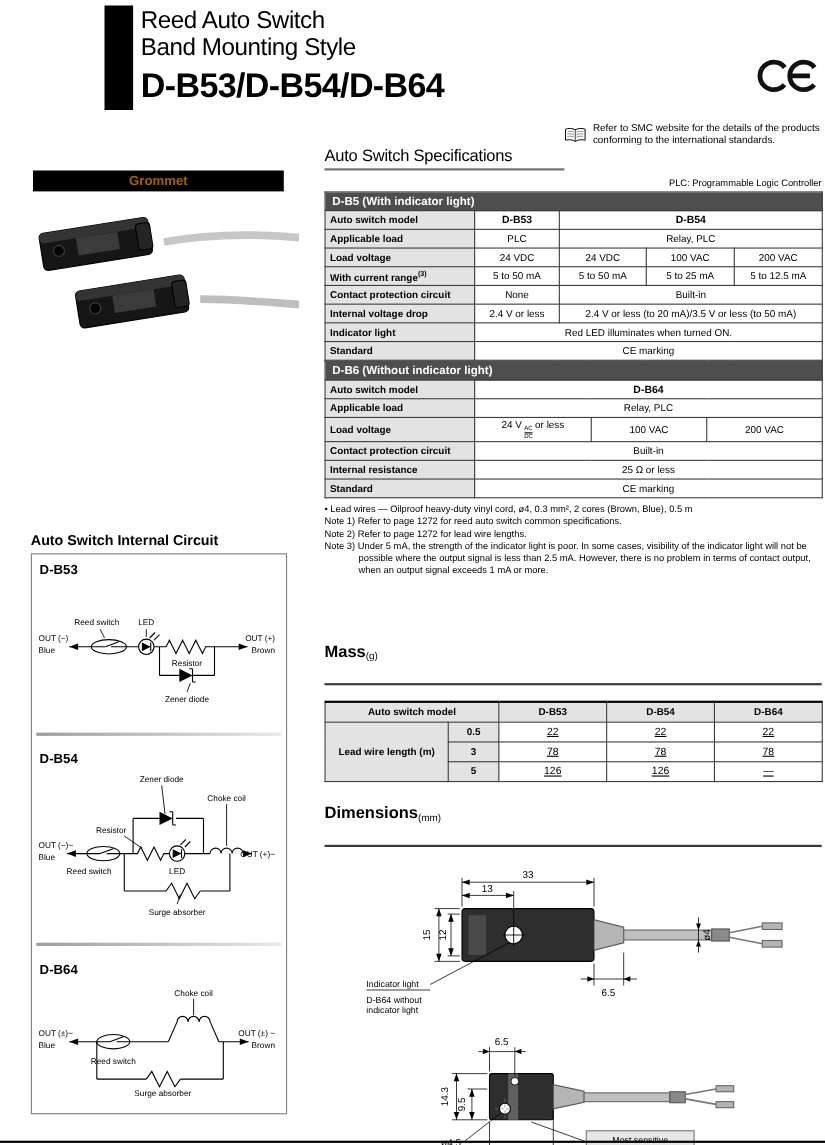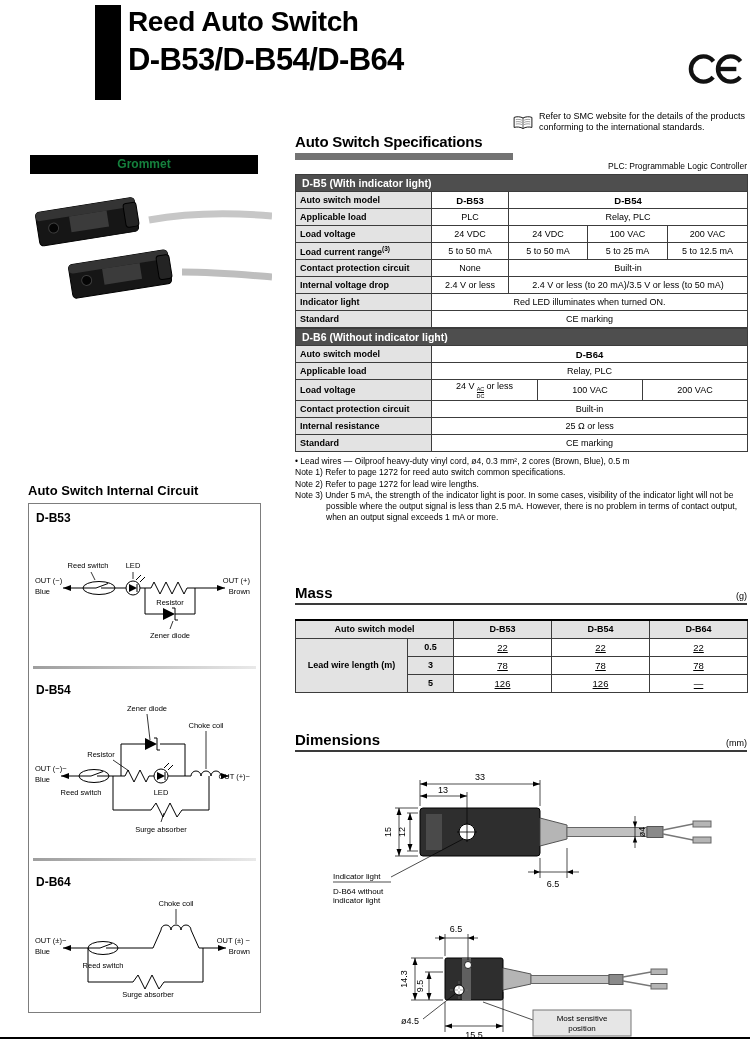--- a/index.html
+++ b/index.html
@@ -3,82 +3,83 @@
 <meta charset="utf-8">
 <style>
   * { margin:0; padding:0; box-sizing:border-box; }
   html,body { background:#fff; }
   body { width:750px; height:1041px; position:relative; font-family:"Liberation Sans","DejaVu Sans",sans-serif; color:#000; overflow:hidden; }
   .page { position:absolute; inset:0; background:#fff; }
 
   
   .black-tab { position:absolute; left:95px; top:5px; width:26px; height:95px; background:#000; }
   .title-block { position:absolute; left:128px; top:6px; }
-  .title-line { font-size:28px; font-weight:bold; line-height:1.12; letter-spacing:-0.4px; }
+  .title-line { font-size:22px; font-weight:normal; line-height:1.12; letter-spacing:-0.4px; }
   .title-model { font-size:31px; font-weight:bold; letter-spacing:-0.6px; margin-top:5px; }
   .ce-mark { position:absolute; left:688px; top:52px; }
 
   
-  .grommet-bar { position:absolute; left:30px; top:155px; width:228px; height:19px; background:#000; color:#15803d;
+  .grommet-bar { position:absolute; left:30px; top:155px; width:228px; height:19px; background:#000; color:#a16207;
                  font-size:12px; font-weight:bold; text-align:center; line-height:19px; }
   .photo-area { position:absolute; left:22px; top:176px; width:250px; height:138px; }
   .circ-title { position:absolute; left:28px; top:483px; font-size:13px; font-weight:bold; }
   .circ-box { position:absolute; left:28px; top:503px; width:233px; height:510px; border:1px solid #7d7d7d;
               padding:6px 4px; display:flex; flex-direction:column; justify-content:space-between; }
   .circ-model { font-size:12px; font-weight:bold; margin:1px 0 1px 3px; }
   .circ-div { height:3px; background:linear-gradient(to right,#9e9e9e,#e9e9e9); margin:5px 0; }
   svg text { font-family:"Liberation Sans","DejaVu Sans",sans-serif; fill:#000; }
   .t7 { font-size:7.5px; } .t8 { font-size:8px; } .t9 { font-size:9px; }
 
   
   .spec-block { position:absolute; left:295px; top:110px; width:452px; }
   .spec-head-row { position:relative; height:48px; }
-  .spec-heading { position:absolute; left:0; top:23px; width:218px; font-size:15px; font-weight:bold;
-                  letter-spacing:-0.2px; padding-bottom:3px; border-bottom:7px solid #737373; }
+  .spec-heading { position:absolute; left:0; top:23px; width:218px; font-size:15px; font-weight:normal;
+                  letter-spacing:-0.2px; padding-bottom:3px; border-bottom:2px solid #737373; }
   .website-note { position:absolute; right:0; top:0; width:234px; display:flex; gap:6px; align-items:flex-start; }
   .website-note .txt { font-size:9px; line-height:1.25; padding-top:1px; }
   .plc-note { text-align:right; font-size:8.5px; margin:3px 0 3px; }
 
   table.spec { border-collapse:collapse; width:452px; table-layout:fixed;border-radius:16px; }
   .spec th, .spec td { border:1px solid #3c3c3c; padding:1px 4px; height:17px; }
   .spec .bar { background:#4e4e4e; color:#fff; text-align:left; font-size:10.5px; font-weight:bold; padding:2px 6px; }
   .spec .lbl { background:#e3e3e3; font-weight:bold; text-align:left; font-size:9px; }
   .spec .val { text-align:center; font-size:9px; }
   .spec .b { font-weight:bold; font-size:9.5px; }
   .sup { font-size:6.5px; vertical-align:super; }
   .stack { display:inline-flex; flex-direction:column; font-size:5.5px; line-height:1.1; vertical-align:-2px; margin:0 2px; }
   .stack span:first-child { border-bottom:0.5px solid #000; }
 
   .notes { margin-top:4px; font-size:8.5px; line-height:1.32; }
   .note-hang { padding-left:31px; text-indent:-31px; }
 
   
   .mass-block { position:absolute; left:295px; top:584px; width:452px; }
   .dims-block { position:absolute; left:295px; top:731px; width:452px; }
-  .sec-head { display:flex; justify-content:space-between; align-items:flex-end; border-bottom:2.5px solid #3a3a3a; padding-bottom:2px; }
+  .sec-head { display:flex; align-items:flex-end; border-bottom:2.5px solid #3a3a3a; padding-bottom:20px; }
   .sec-title { font-size:15px; font-weight:bold; }
   .sec-unit { font-size:9px; }
 
   table.mass { border-collapse:collapse; width:452px; table-layout:fixed; margin-top:14px; }
   .mass th, .mass td { border:1px solid #3c3c3c; font-size:9.5px; height:18px; padding:1px 4px; }
   .mass tr:first-child th { border-top:2px solid #000; }
   .mass .hd { background:#e3e3e3; font-weight:bold; text-align:center; font-size:9px; }
   .mass .val { text-align:center; background:#fff;text-decoration:underline; }
 
   .dim-svg { display:block; margin-top:8px; }
   .footer-line { position:absolute; left:0; bottom:2px; width:750px; height:2px; background:#000; }
 </style>
 </head>
 <body>
 
 <div class="page">
 
   <div class="black-tab"></div>
   <div class="title-block">
     <div class="title-line">Reed Auto Switch</div>
+    <div class="title-line">Band Mounting Style</div>
     <div class="title-model">D-B53/D-B54/D-B64</div>
   </div>
   <div class="ce-mark">
     <svg width="58" height="34" viewBox="0 0 60 34">
       <circle cx="16" cy="17" r="13" fill="none" stroke="#111" stroke-width="4.5" stroke-dasharray="63.7 18" stroke-dashoffset="72.7"></circle>
       <circle cx="44" cy="17" r="13" fill="none" stroke="#111" stroke-width="4.5" stroke-dasharray="63.7 18" stroke-dashoffset="72.7"></circle>
       <line x1="33" y1="17" x2="50" y2="17" stroke="#111" stroke-width="4.5"></line>
     </svg>
   </div>
 
@@ -272,21 +273,21 @@
         <td class="val" colspan="3">Relay, PLC</td>
       </tr>
       <tr>
         <td class="lbl">Load voltage</td>
         <td class="val">24 VDC</td>
         <td class="val">24 VDC</td>
         <td class="val">100 VAC</td>
         <td class="val">200 VAC</td>
       </tr>
       <tr>
-        <td class="lbl"><span>Load current range</span><sup class="sup">(3)</sup></td>
+        <td class="lbl"><span>With current range</span><sup class="sup">(3)</sup></td>
         <td class="val">5 to 50 mA</td>
         <td class="val">5 to 50 mA</td>
         <td class="val">5 to 25 mA</td>
         <td class="val">5 to 12.5 mA</td>
       </tr>
       <tr>
         <td class="lbl">Contact protection circuit</td>
         <td class="val">None</td>
         <td class="val" colspan="3">Built-in</td>
       </tr>

